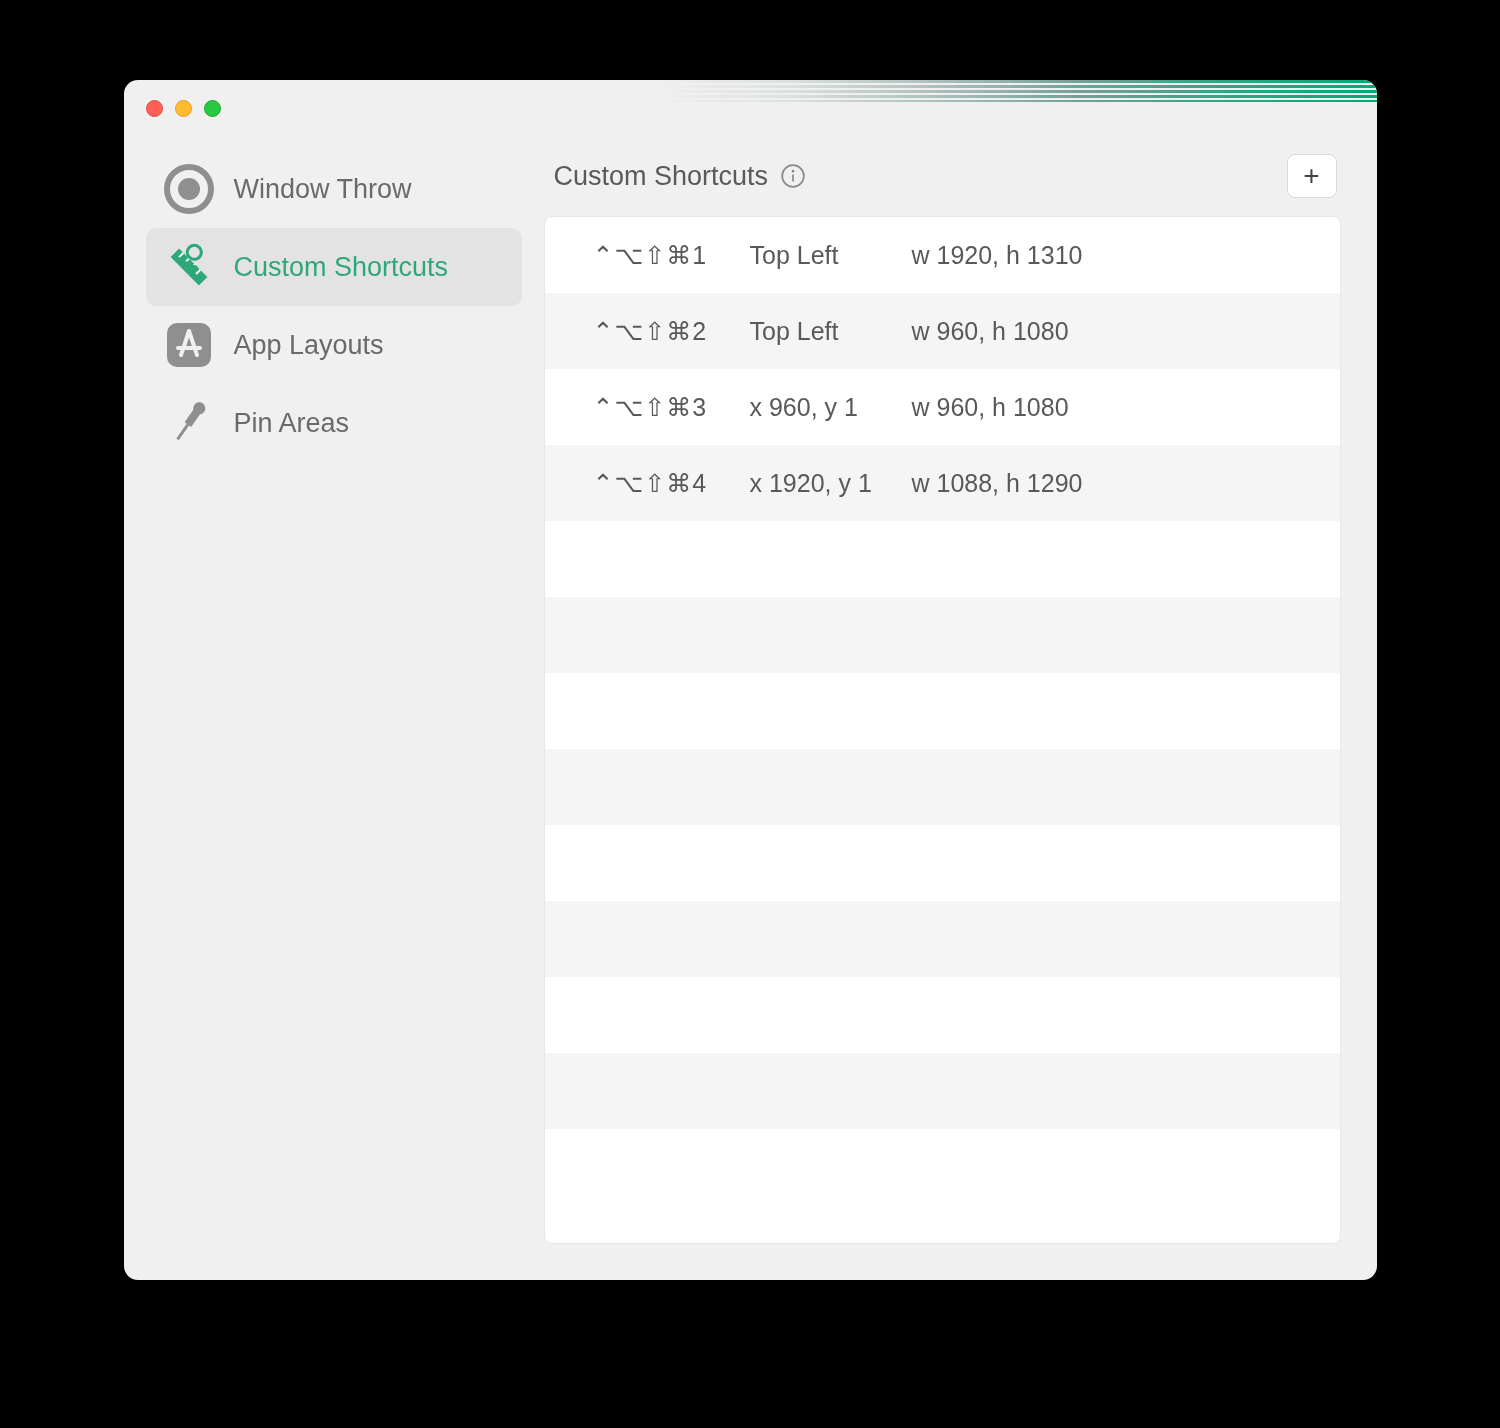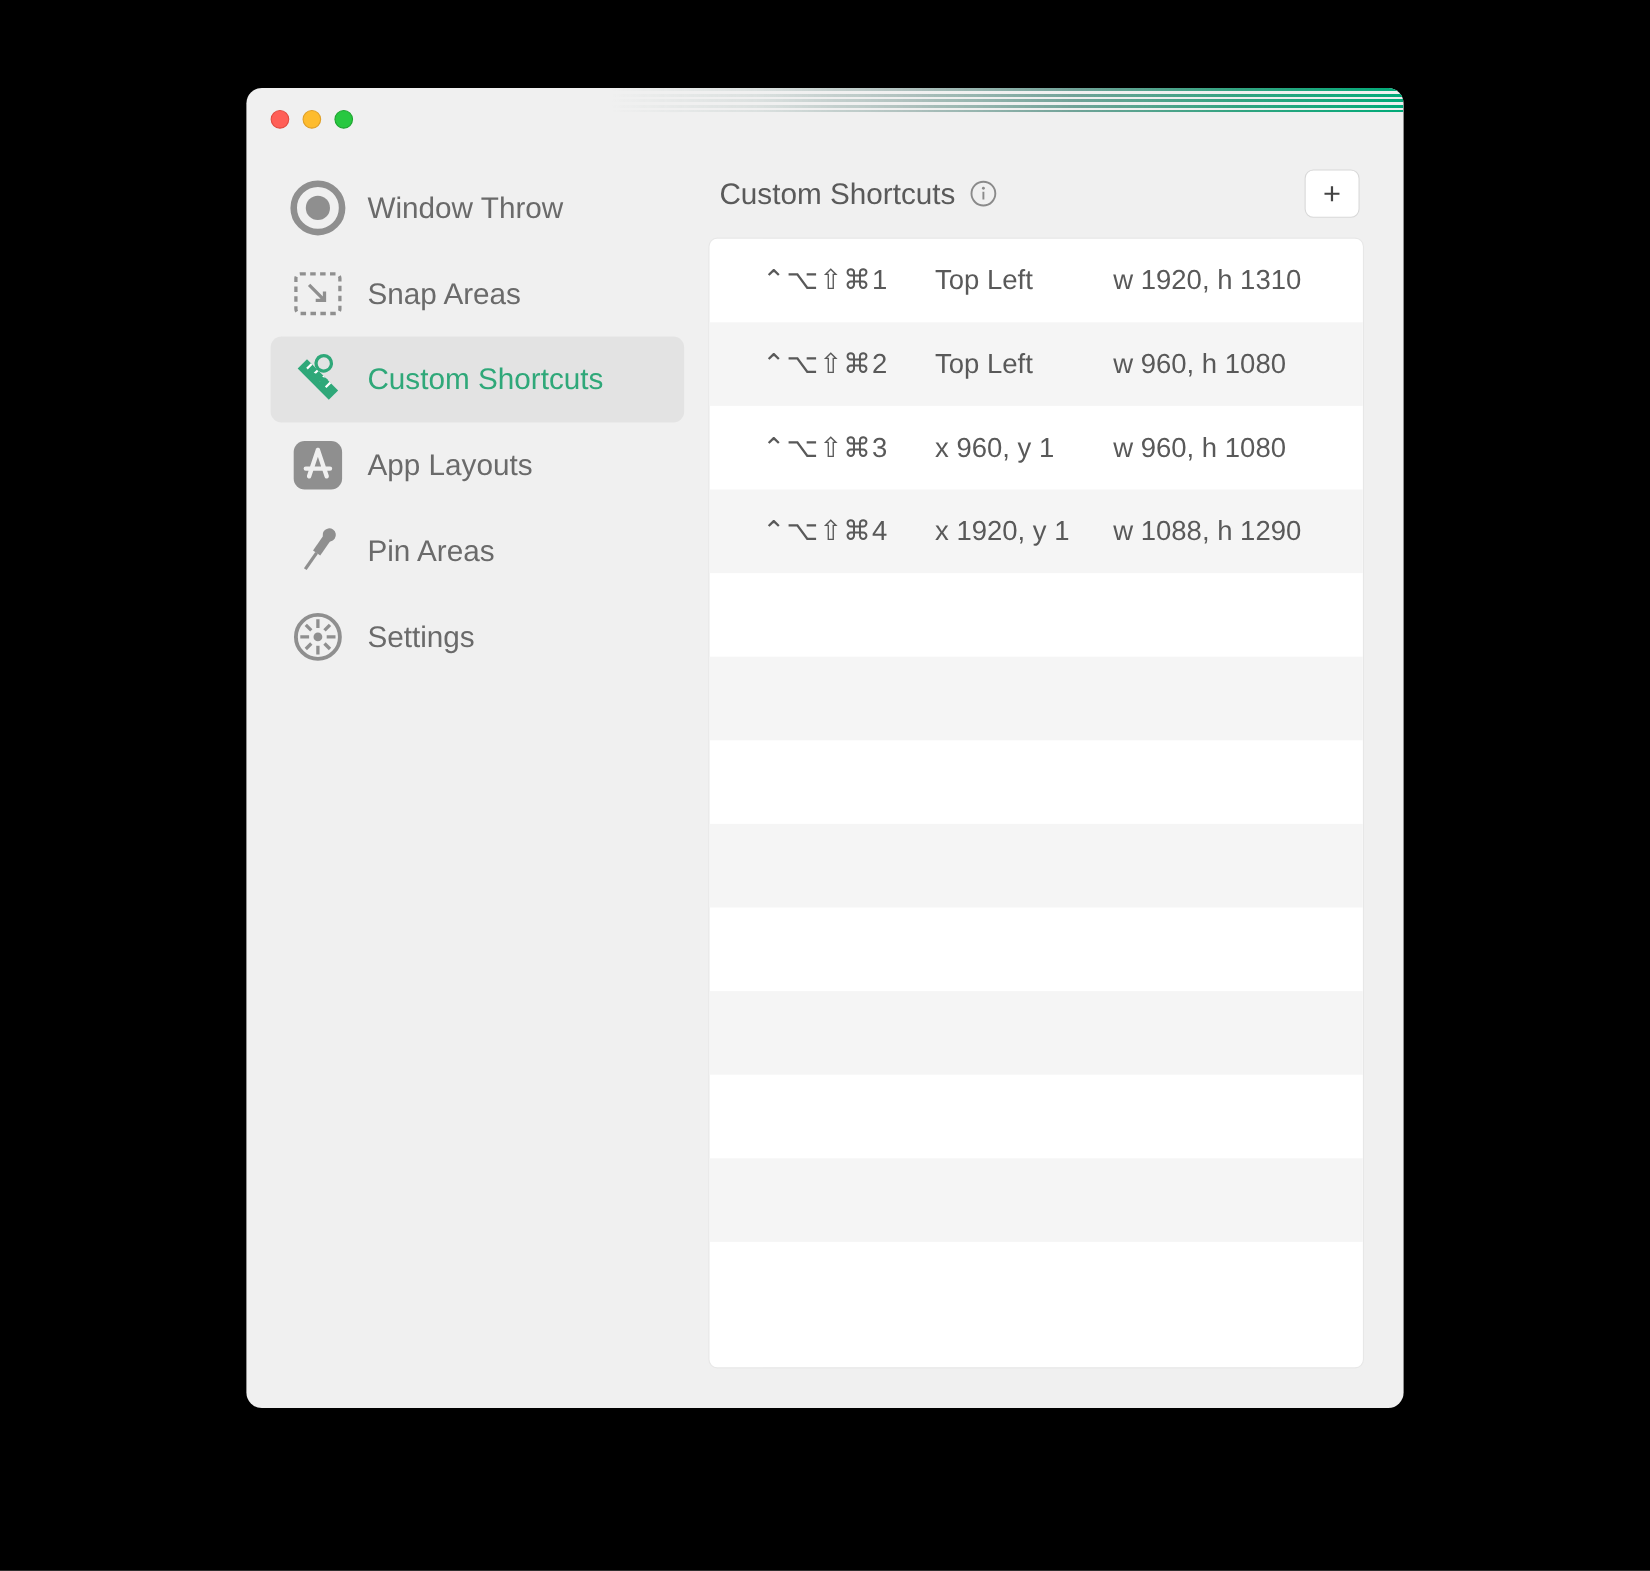--- a/index.html
+++ b/index.html
@@ -6,21 +6,21 @@
   html, body { width: 1500px; height: 1428px; }
   body {
     background: #000;
     font-family: -apple-system, "Helvetica Neue", Arial, sans-serif;
     display: flex;
     align-items: flex-start;
     justify-content: center;
     padding-top: 80px;
   }
   .window {
-    width: 1052px;
+    width: 1253px;
     height: 1200px;
     background: #f0f0f0;
     border-radius: 14px;
     box-shadow: 0 30px 80px rgba(0,0,0,0.6), 0 0 0 1px rgba(0,0,0,0.08);
     overflow: hidden;
     position: relative;
   }
   .titlebar-gradient {
     position: absolute;
     top: 0; right: 0;
@@ -150,28 +150,20 @@
 
     <div class="sidebar" id="sidebar">
         <div class="sidebar-item">
           <span class="icon">
             <svg viewBox="0 0 52 52" style="color:#8f8f8f">
               <use href="#ic-target"></use>
             </svg>
           </span>
           <span>Window Throw</span>
         </div>
-        <div class="sidebar-item">
-          <span class="icon">
-            <svg viewBox="0 0 52 52" style="color:#8f8f8f">
-              <use href="#ic-snap"></use>
-            </svg>
-          </span>
-          <span>Snap Areas</span>
-        </div>
         <div class="sidebar-item active">
           <span class="icon">
             <svg viewBox="0 0 52 52" style="color:#2fa879">
               <use href="#ic-ruler"></use>
             </svg>
           </span>
           <span>Custom Shortcuts</span>
         </div>
         <div class="sidebar-item">
           <span class="icon">
@@ -181,28 +173,20 @@
           </span>
           <span>App Layouts</span>
         </div>
         <div class="sidebar-item">
           <span class="icon">
             <svg viewBox="0 0 52 52" style="color:#8f8f8f">
               <use href="#ic-pin"></use>
             </svg>
           </span>
           <span>Pin Areas</span>
-        </div>
-        <div class="sidebar-item">
-          <span class="icon">
-            <svg viewBox="0 0 52 52" style="color:#8f8f8f">
-              <use href="#ic-gear"></use>
-            </svg>
-          </span>
-          <span>Settings</span>
         </div>
       </div>
 
     <div class="main">
       <div class="header-row">
         <div class="header-title-wrap">
           <span>Custom Shortcuts</span>
           <span class="info-icon">
             <svg viewBox="0 0 24 24" fill="none" stroke="#8a8a8a" stroke-width="1.6">
               <circle cx="12" cy="12" r="10"></circle>

